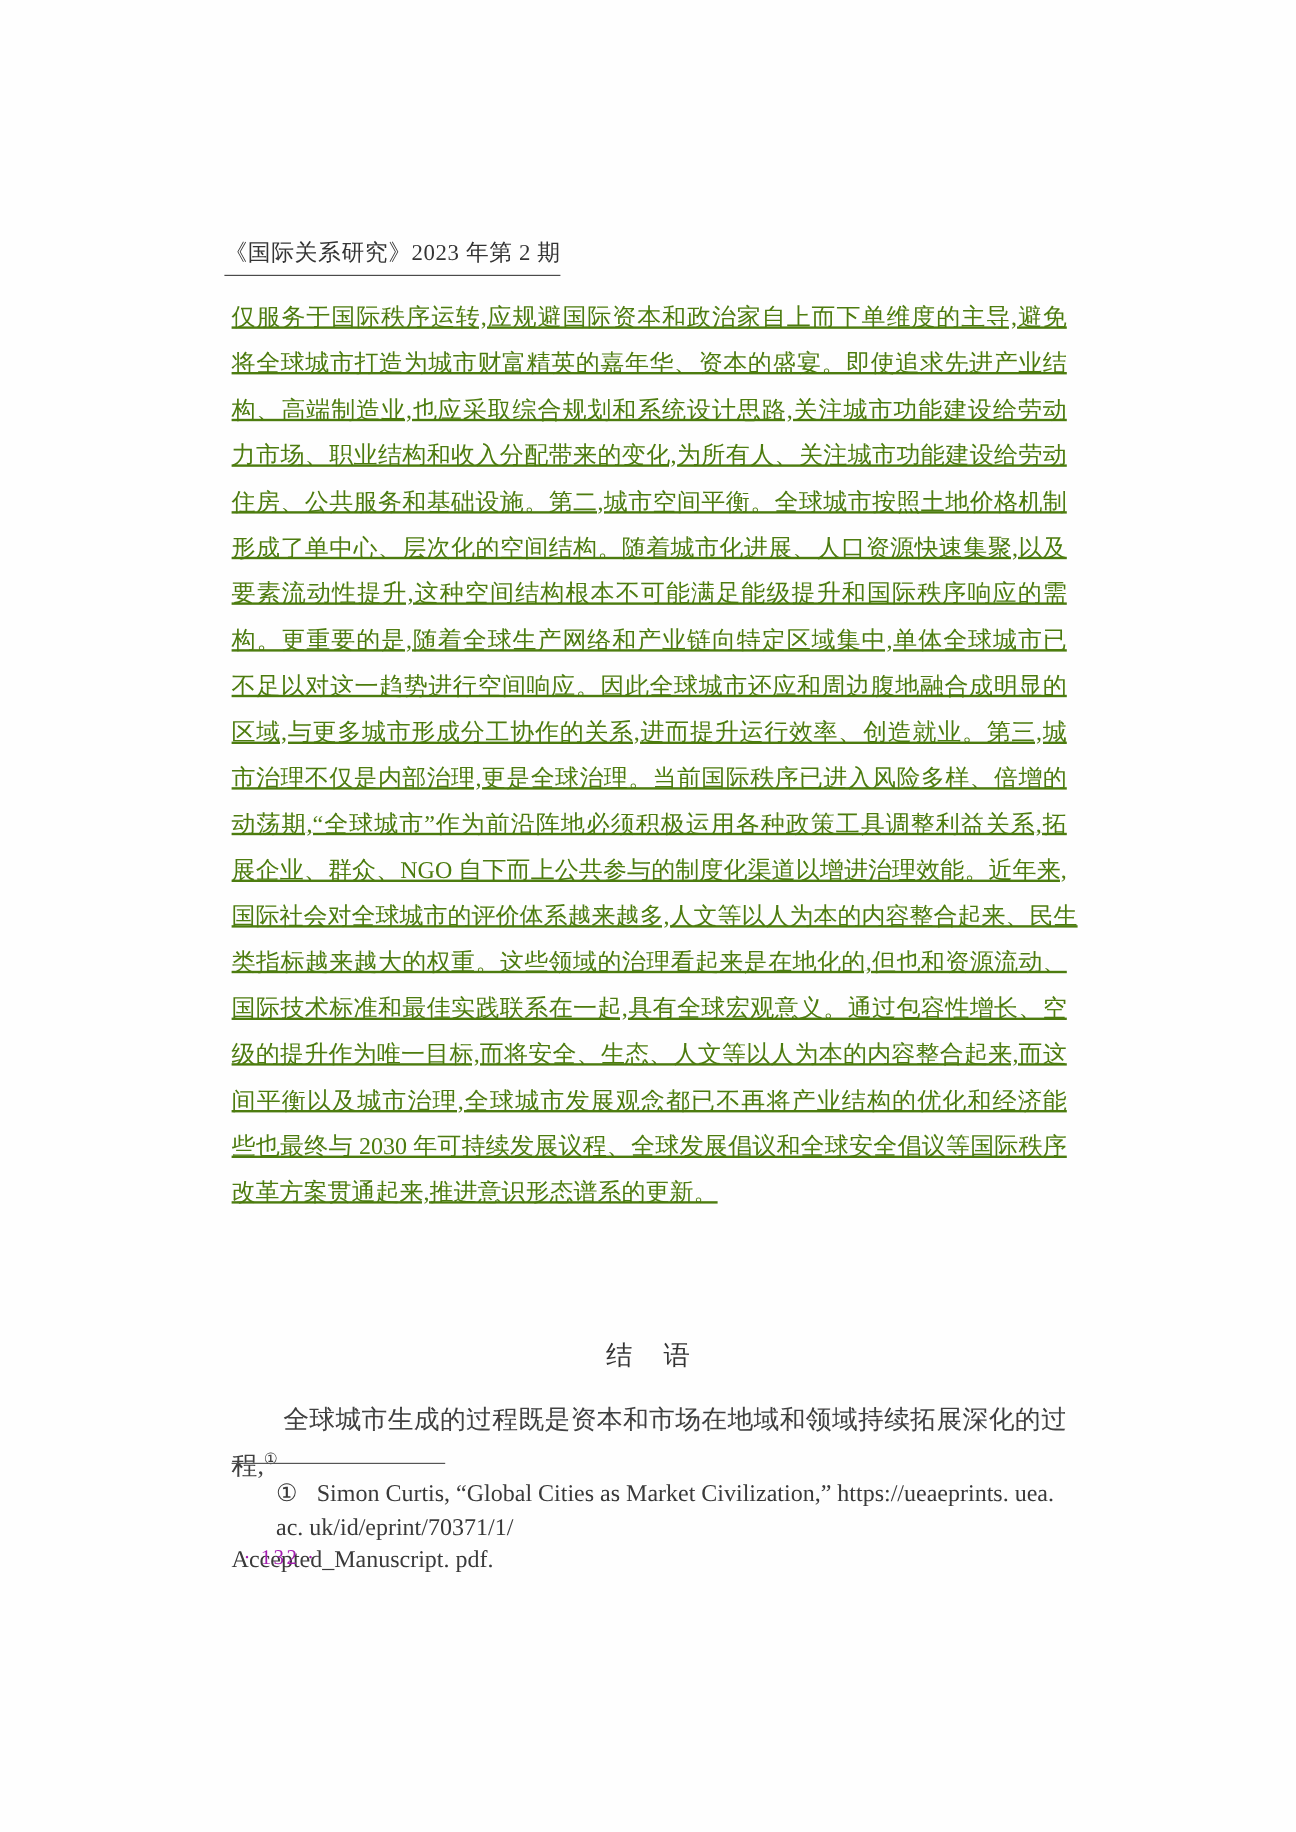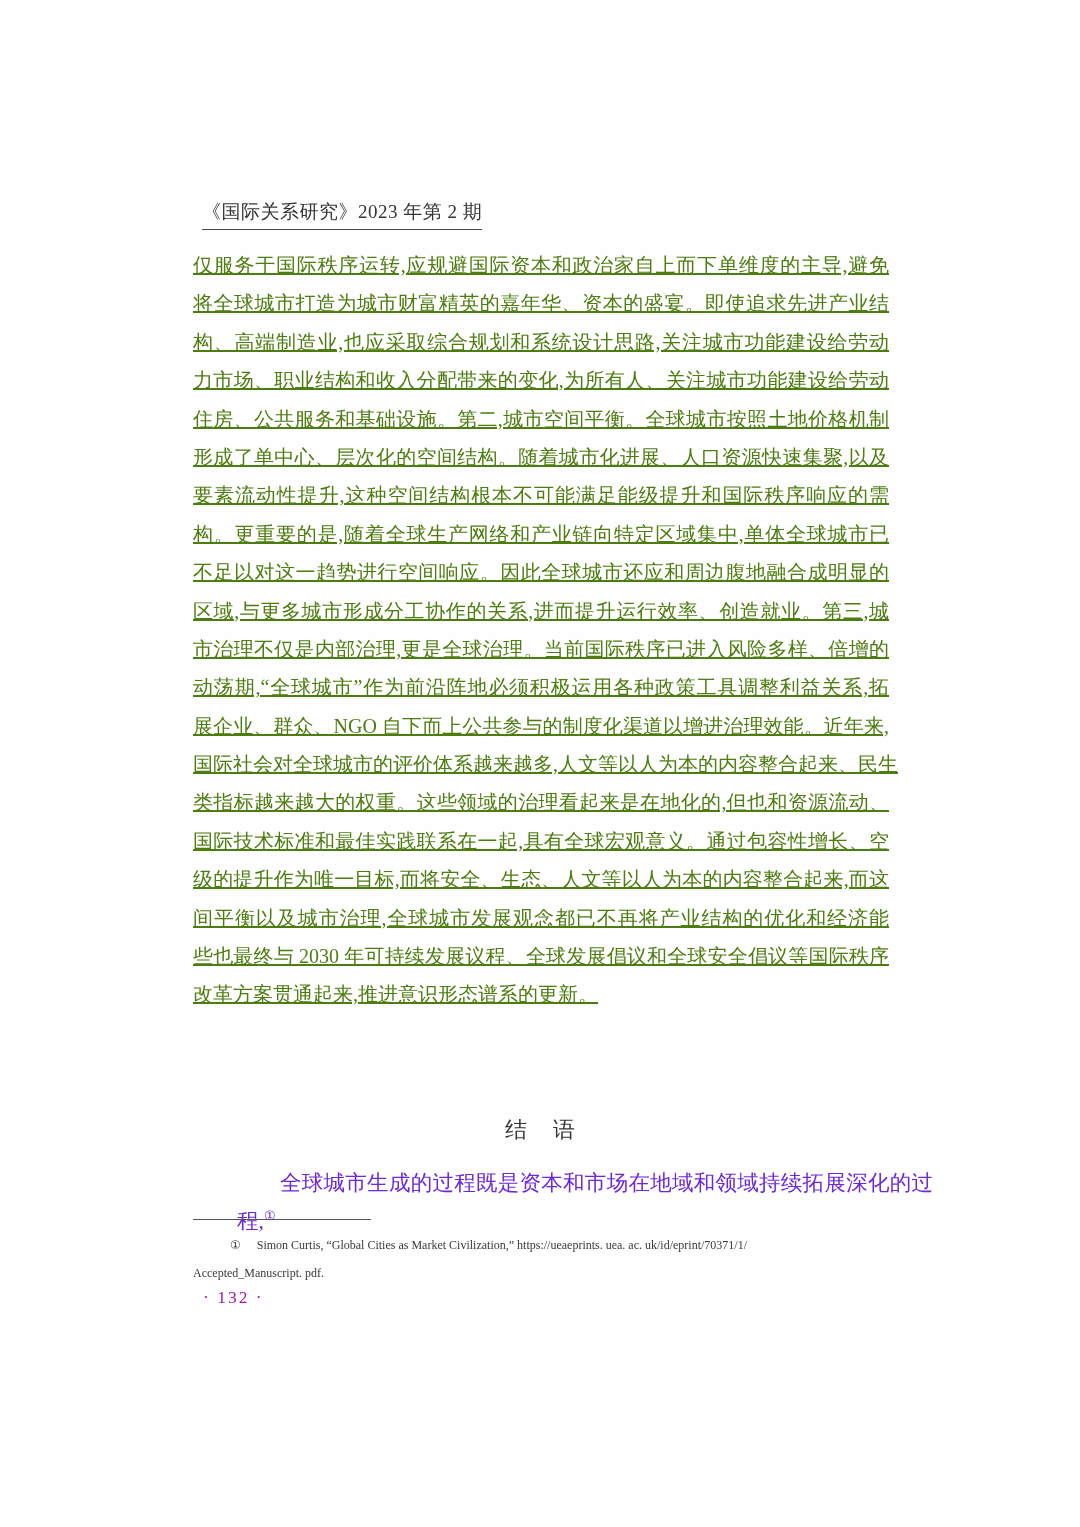--- a/index.html
+++ b/index.html
@@ -9,21 +9,21 @@
     width: 1080px;
     height: 1527px;
     background: #fefefe;
     font-family: "Liberation Serif", "DejaVu Serif", serif;
     color: #2e2e2e;
     overflow: hidden;
   }
   .journal-header {
     position: absolute;
     top: 200px;
-    left: 202px;
+    left: 187px;
     font-size: 19px;
     line-height: 1.3;
     color: #343434;
     display: inline-block;
     border-bottom: 1.6px solid #4a4a4a;
     padding-bottom: 4px;
     letter-spacing: 0.5px;
     white-space: nowrap;
   }
   .body-block {
@@ -57,44 +57,43 @@
     color: #333333;
     letter-spacing: 2px;
   }
   .closing-paragraph {
     position: absolute;
     top: 1164px;
     left: 193px;
     width: 696px;
     font-size: 21.5px;
     line-height: 38px;
-    color: #6d28d9;
+    color: #404040;
     text-indent: 43px;
     text-align: justify;
-    margin-left: 44px;
   }
   .closing-paragraph sup {
     font-size: 13px;
     vertical-align: super;
     line-height: 0;
   }
   .footnote-divider {
     position: absolute;
     top: 1219px;
     left: 193px;
     width: 178px;
     border-top: 1.6px solid #555555;
     height: 0;
   }
   .footnote {
     position: absolute;
     top: 1232px;
     left: 193px;
     width: 700px;
-    font-size: 12px;
+    font-size: 20px;
     line-height: 27.5px;
     color: #3a3a3a;
   }
   .footnote .fn-line1 { text-indent: 0; padding-left: 37px; }
   .footnote .fn-marker { margin-right: 16px; }
   .footnote .fn-line2 { padding-left: 0; }
   .page-number {
     position: absolute;
     top: 1284px;
     left: 203px;

